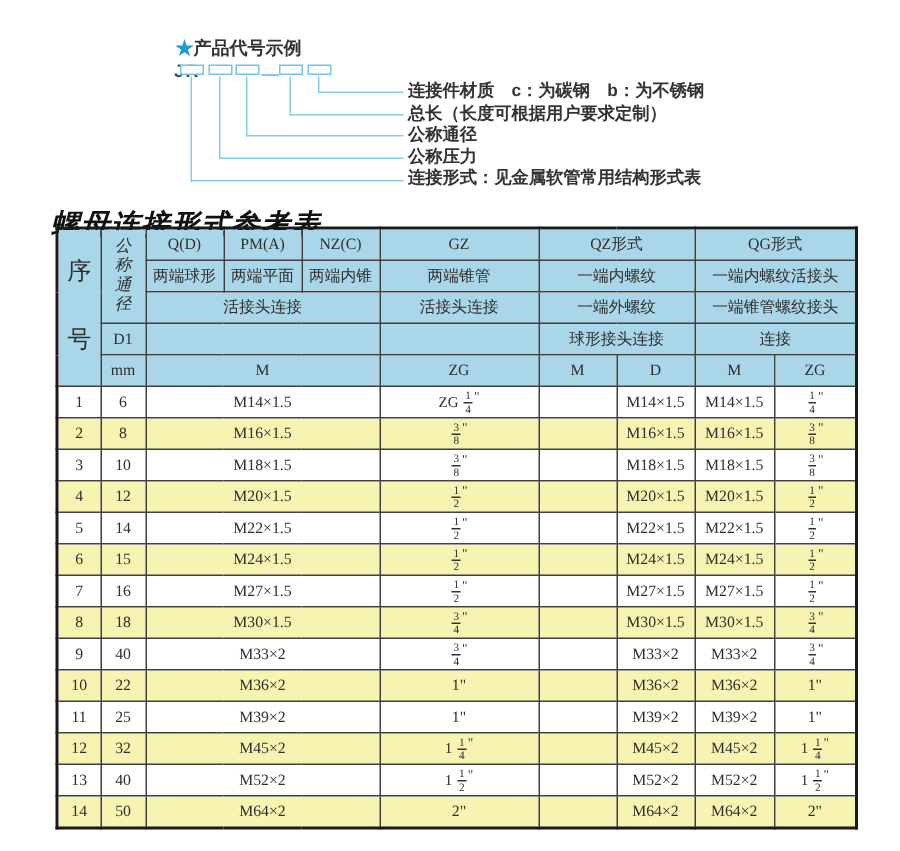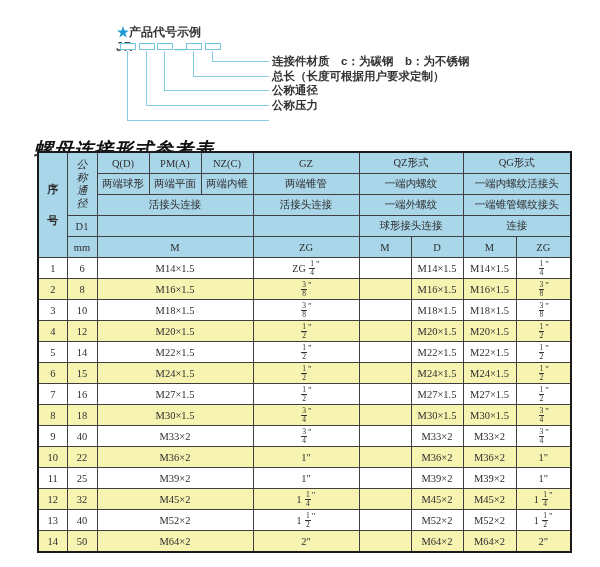--- a/index.html
+++ b/index.html
@@ -24,21 +24,21 @@
   
   table.ref{position:absolute;left:37px;top:151px;width:533px;border-collapse:collapse;
             table-layout:fixed;border:2px solid #1a1a1a;
             font-family:"Liberation Serif","DejaVu Serif",serif;}
   table.ref th, table.ref td{border:1px solid #3f3f3f;text-align:center;vertical-align:middle;
             padding:0;font-weight:normal;overflow:hidden;}
   table.ref thead th{background:#aad6e9;font-size:10.5px;height:20px;}
   table.ref td{font-size:10.5px;height:20px;background:#ffffff;}
   tr.zebra td{background:#f7f3b1;}
   .vert{display:inline-block;width:1em;line-height:1.2;word-break:break-all;font-size:11px;font-style:italic;}
-  .vert-serial{display:inline-block;width:1em;line-height:2.8;word-break:break-all;font-size:11px;font-weight:bold;}
+  .vert-serial{display:inline-block;width:1em;line-height:2.8;word-break:break-all;font-size:16px;}
   .latin{font-family:"Liberation Serif",serif;}
   
   .frac{display:inline-flex;flex-direction:column;vertical-align:middle;line-height:1;
         font-size:7.5px;margin:0 1px;}
   .fn{border-bottom:1px solid #333;padding:0 1px 0.5px 1px;}
   .fd{padding-top:0.5px;}
   .inch{font-size:9px;vertical-align:top;position:relative;top:-1px;}
   .zg-pre,.whole{font-size:10px;vertical-align:middle;}
 </style>
 </head>
@@ -58,20 +58,21 @@
   <div class="conn" style="left:212px;top:51px;width:56px;height:10px;"></div>
   <div class="conn" style="left:193px;top:51px;width:75px;height:25px;"></div>
   <div class="conn" style="left:164px;top:51px;width:104px;height:39px;"></div>
   <div class="conn" style="left:146px;top:51px;width:122px;height:54px;"></div>
   <div class="conn" style="left:127px;top:51px;width:141px;height:69px;"></div>
 
   <div class="dlabel" style="top:70px;">总长（长度可根据用户要求定制）</div>
   <div class="dlabel" style="top:55px;">连接件材质　c：为碳钢　b：为不锈钢</div>
   <div class="dlabel" style="top:84px;">公称通径</div>
   <div class="dlabel" style="top:99px;">公称压力</div>
+  <div class="dlabel" style="top:113px;">连接形式：见金属软管常用结构形式表</div>
 </div>
 
 <div class="tbl-title">螺母连接形式参考表</div>
 
 <table class="ref">
   <colgroup>
     <col style="width:29px">
       <col style="width:30px">
     <col style="width:52px">
       <col style="width:52px">

